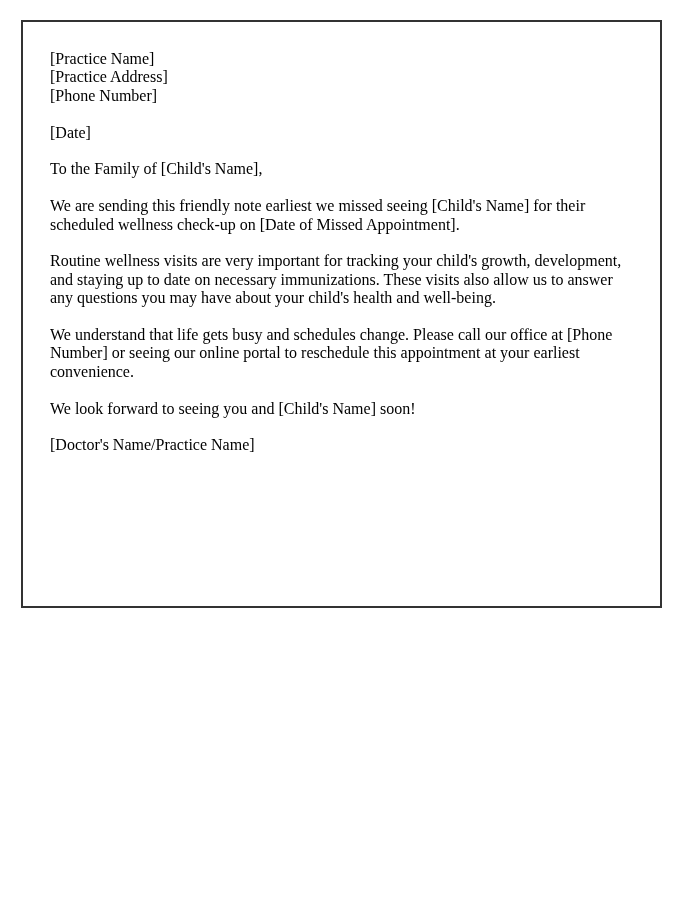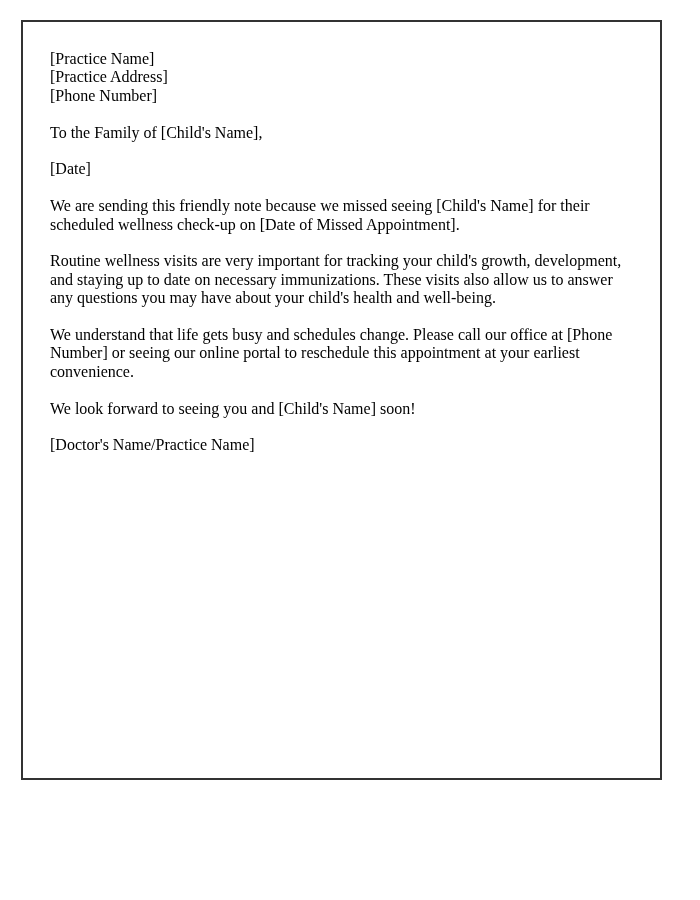--- a/index.html
+++ b/index.html
@@ -13,21 +13,21 @@
     position: relative;
     font-family: "Liberation Serif", "DejaVu Serif", serif;
     color: #000000;
     overflow: hidden;
   }
   .letter-container {
     position: absolute;
     left: 21px;
     top: 20px;
     width: 641px;
-    height: 760px;
+    height: 588px;
     box-sizing: border-box;
     border: 2px solid #333333;
     background: #ffffff;
     padding: 28px 20px 20px 27px;
   }
   .letter-container p {
     margin: 0 0 18.4px 0;
     font-size: 16px;
     line-height: 18.4px;
     white-space: pre-line; 
@@ -36,25 +36,25 @@
 </head>
 <body>
 
 <div class="letter-page">
   <div class="letter-container">
 
     <p>[Practice Name]
 [Practice Address]
 [Phone Number]</p>
 
+    <p>[Date]</p>
+
     <p>To the Family of [Child's Name],</p>
 
-    <p>[Date]</p>
-
-    <p>We are sending this friendly note because we missed seeing [Child's Name] for their
+    <p>We are sending this friendly note earliest we missed seeing [Child's Name] for their
 scheduled wellness check-up on [Date of Missed Appointment].</p>
 
     <p>Routine wellness visits are very important for tracking your child's growth, development,
 and staying up to date on necessary immunizations. These visits also allow us to answer
 any questions you may have about your child's health and well-being.</p>
 
     <p>We understand that life gets busy and schedules change. Please call our office at [Phone
 Number] or seeing our online portal to reschedule this appointment at your earliest
 convenience.</p>
 

